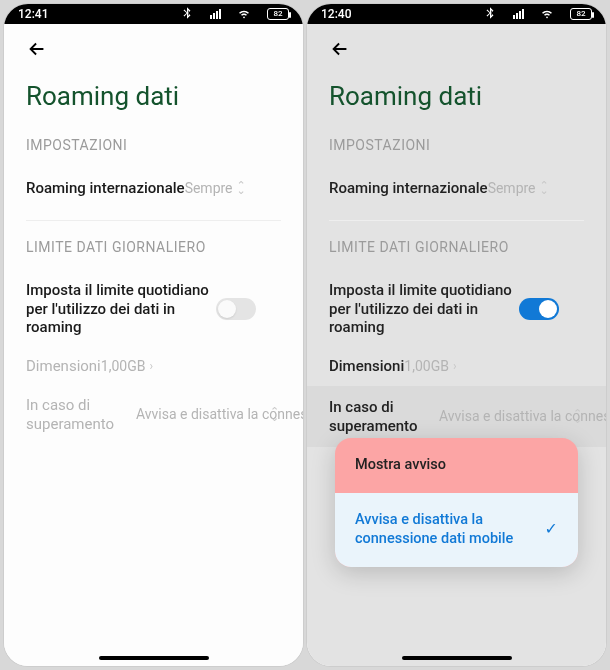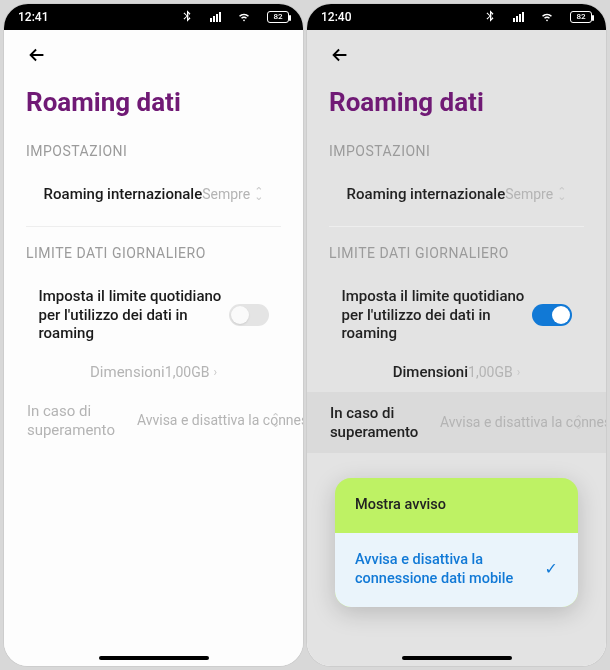--- a/index.html
+++ b/index.html
@@ -19,48 +19,48 @@
     background: #fdfdfd;
     border-radius: 24px;
     overflow: hidden;
     position: relative;
     display: flex;
     flex-direction: column;
     box-shadow: 0 0 0 1px rgba(0,0,0,0.05);
   }
   .phone.dimmed .screen-layer { background: #e3e3e3; }
   .statusbar {
-    height: 26px;
+    height: 20px;
     background: #000;
     color: #fff;
     display: flex;
     align-items: center;
     justify-content: space-between;
     padding: 0 14px;
     font-size: 12px;
     font-weight: 500;
   }
   .statusbar .right { display: flex; align-items: center; gap: 16px; }
   .screen-layer {
     flex: 1;
     background: #fdfdfd;
     position: relative;
     padding: 14px 22px;
   }
   .back-arrow { font-size: 20px; margin-bottom: 16px; cursor: pointer; }
-  h1.page-title { font-size: 26px; font-weight: 700; color: #701a75; margin-bottom: 26px; }
+  h1.page-title { font-size: 26px; font-weight: 400; color: #14532d; margin-bottom: 26px; }
   .section-label {
     font-size: 14px;
     letter-spacing: 0.5px;
     color: #9b9b9b;
     margin-bottom: 16px;
   }
   .row {
     display: flex;
-    justify-content: center;
+    justify-content: flex-start;
     align-items: center;
     padding: 10px 0;
   }
   .row.bordered { border-bottom: 1px solid #eee; padding-bottom: 22px; margin-bottom: 18px; }
   .row-label { font-size: 15px; color: #1a1a1a; font-weight: 500; line-height: 1.25; }
   .row-label.muted { color: #b4b4b4; font-weight: 400; }
   .phone.dimmed .row-label { color: #222; }
   .row-value { font-size: 14px; color: #b4b4b4; display: flex; align-items: center; gap: 4px; white-space: nowrap; }
   .row-value.multi { text-align: right; line-height: 1.25; flex-direction: row; }
   .row-value .multiline-text { text-align: right; }
@@ -77,25 +77,24 @@
   .toggle.off::after { left: 2px; background: #fafafa; box-shadow: 0 1px 2px rgba(0,0,0,0.1); }
   .toggle.on::after  { left: 20px; }
   .home-indicator {
     position: absolute; bottom: 6px; left: 50%; transform: translateX(-50%);
     width: 110px; height: 4px; background: #000; border-radius: 2px;
   }
   .phone.dimmed .home-indicator { background: #000; }
   .popup {
     position: absolute;
     left: 28px; right: 28px; top: 434px;
-    background: #bef264;
+    background: #fca5a5;
     border-radius: 16px;
     box-shadow: 0 6px 24px rgba(0,0,0,0.18);
     overflow: hidden;
-    margin-top: 40px;
   }
   .popup-item {
     padding: 18px 20px;
     font-size: 14.5px;
     display: flex;
     align-items: center;
     justify-content: space-between;
     line-height: 1.3;
   }
   .popup-item.selected { background: #eaf4fb; color: #1179d6; font-weight: 500; }

